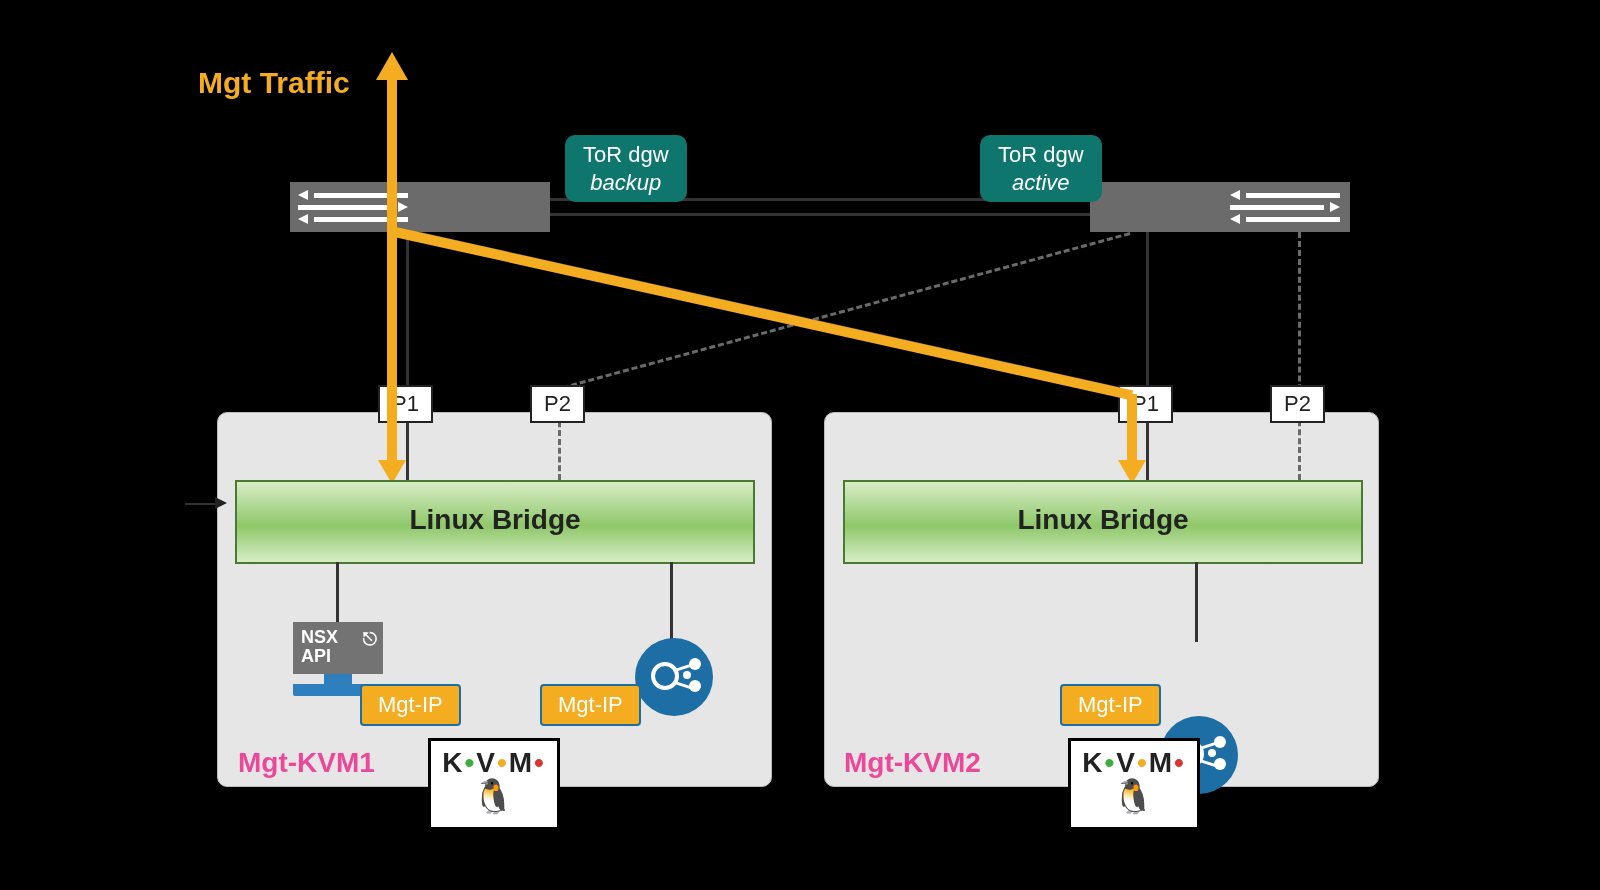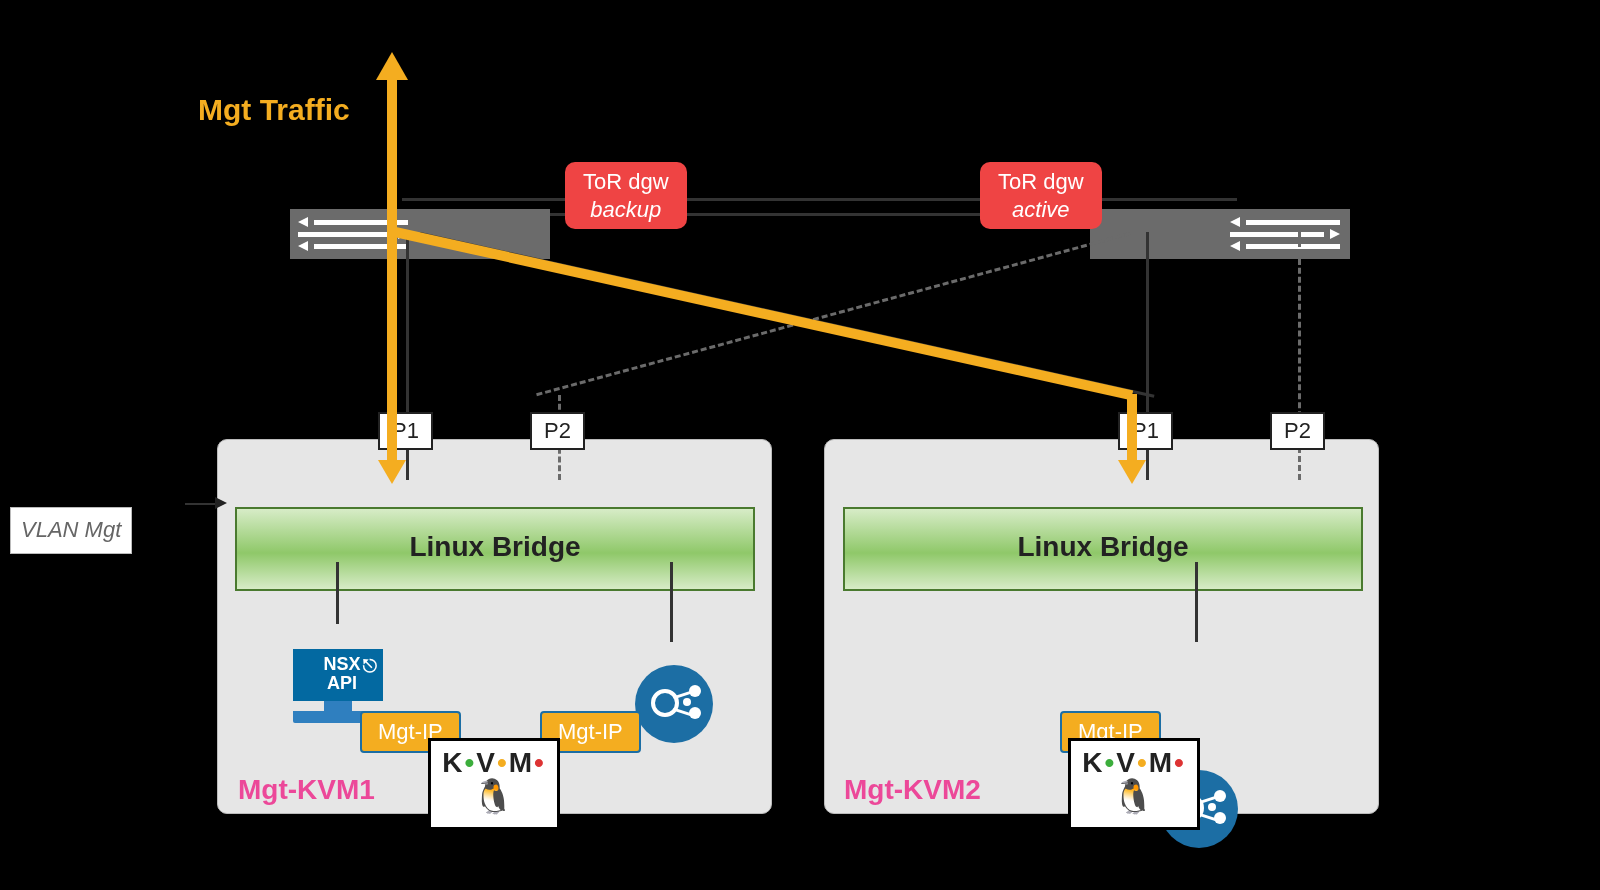--- a/index.html
+++ b/index.html
@@ -11,21 +11,21 @@
     position: relative;
     overflow: hidden;
     color: #404040;
   }
   .core {
     position: absolute;
     left: 10px; top: 0;
     width: 1500px; height: 830px;
   }
   
-  .abs { position: absolute; margin-top: 27px; }
+  .abs { position: absolute; }
   .label-box {
     background: #fff;
     border: 1px solid #bbb;
     padding: 8px 10px;
     font-style: italic;
     color: #666;
     font-size: 22px;
     line-height: 1.3;
   }
   .port-box {
@@ -64,21 +64,21 @@
     font-size: 28px;
     color: #ec4899;
   }
   .mgt-traffic {
     color: #f4ad20;
     font-weight: 800;
     font-size: 30px;
   }
   
   .tor-label {
-    background: #ef4444;
+    background: #0f766e;
     color: #fff;
     font-size: 22px;
     text-align: center;
     border-radius: 10px;
     padding: 6px 18px;
     line-height: 1.25;
   }
   .tor-switch {
     background: #6b6b6b;
     height: 50px;
@@ -137,25 +137,25 @@
   
   .vlan-arrow {
     width:0;height:0;
     border-top:6px solid transparent;
     border-bottom:6px solid transparent;
     border-left:12px solid #222;
     position:absolute;
   }
   
   .nsx-tile {
-    background:#0369a1;
+    background:#737373;
     color:#fff;
     font-size:18px;
     font-weight:700;
-    text-align:center;
+    text-align:left;
     padding:6px 0 8px 8px;
     width:72px;
     line-height:1.05;
     position:relative;
   }
   .nsx-stand {
     background:#2f7fbf;
     width:90px;
     height:12px;
     border-radius:0 0 2px 2px;
@@ -300,23 +300,20 @@
 
   <div class="abs mgt-traffic" style="left:188px; top:66px;">Mgt Traffic</div>
 
   <div class="abs linux-bridge" style="left:225px; top:480px; width:520px;">
     <span>Linux Bridge</span>
   </div>
   <div class="abs linux-bridge" style="left:833px; top:480px; width:520px;">
     <span>Linux Bridge</span>
   </div>
 
-  <div class="abs label-box" style="left:0px; top:480px;">
-    <span>VLAN Mgt</span>
-  </div>
   <div class="line hline" style="left:175px;top:503px;width:32px;height:2px;"></div>
   <div class="vlan-arrow" style="left:205px; top:497px;"></div>
 
   <div class="abs host-title" style="left:228px; top:747px;">Mgt-KVM1</div>
   <div class="abs host-title" style="left:834px; top:747px;">Mgt-KVM2</div>
 
   <div class="line vline" style="left:326px; top:562px; height:62px;"></div>
   <div class="line vline" style="left:660px; top:562px; height:80px;"></div>
 
   <div class="line vline" style="left:1185px; top:562px; height:80px;"></div>

